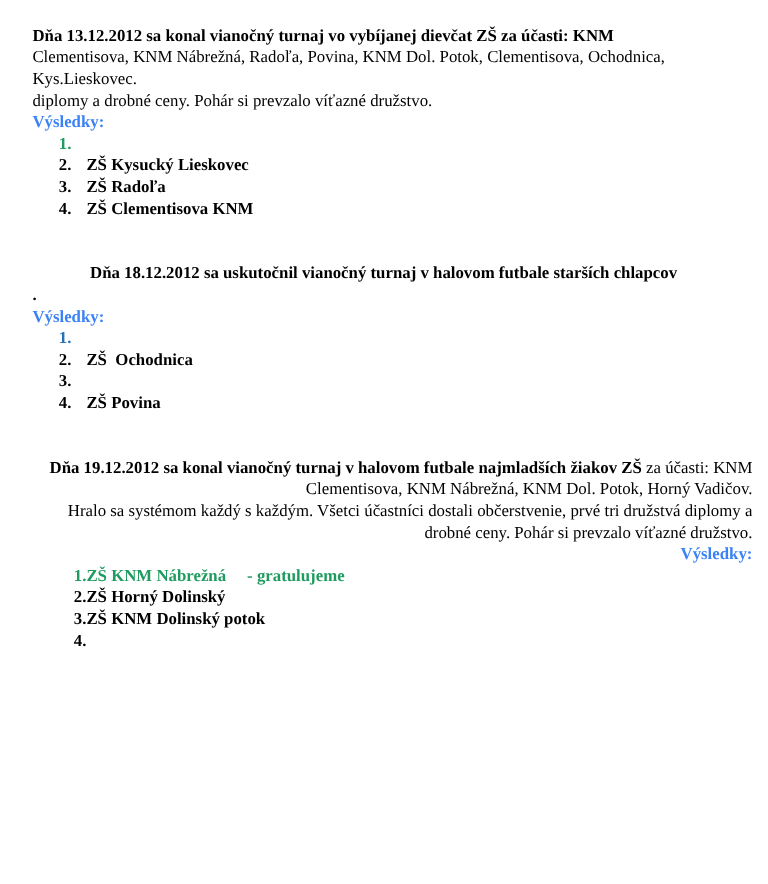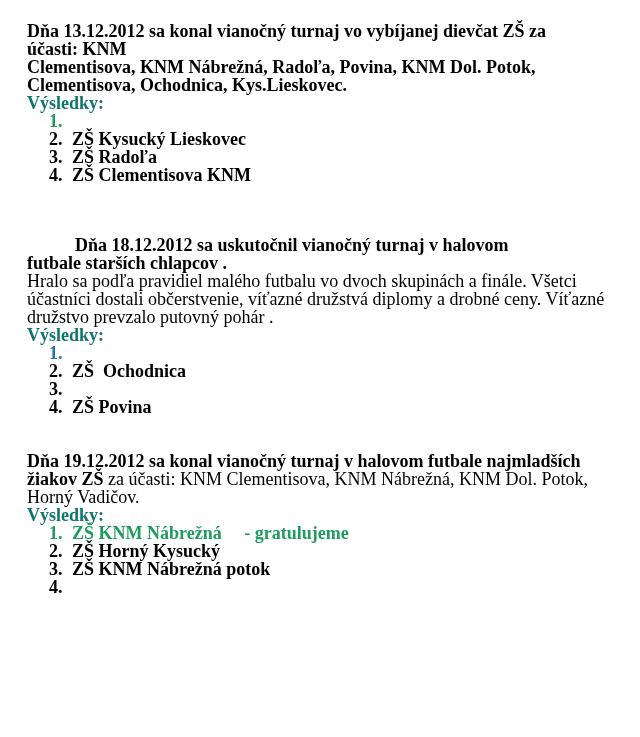--- a/index.html
+++ b/index.html
@@ -13,32 +13,32 @@
       overflow: hidden;
       position: relative;
       font-family: "Liberation Serif", serif;
       color: #000000;
     }
     .page {
       position: absolute;
       left: 27px;
       top: 22px;
       width: 600px;
-      font-size: 18px;
+      font-size: 14px;
       line-height: 18px;
     }
     .section { margin: 0; }
-    .section-2 { margin-top: 52px; }
-    .section-3 { margin-top: 36px; }
+    .section-2 { margin-top: 36px; }
+    .section-3 { margin-top: 36px; text-align: right; }
     .heading { font-weight: bold; margin: 0; }
     .heading-indent { text-indent: 48px; }
     .para { margin: 0; }
     .results-label {
       font-weight: bold;
-      color: #0f766e;
+      color: #3b82f6;
       margin: 0;
     }
     ol.results {
       list-style: none;
       margin: 0;
       padding: 0 0 0 22px;
       font-weight: bold;
     }
     ol.results li {
       margin: 0;
@@ -54,21 +54,22 @@
   </style>
 </head>
 <body>
 
 <div class="page">
 
   <div class="section section-1">
     <p class="heading" style="width:560px;">
       <span>Dňa 13.12.2012 sa konal vianočný turnaj vo vybíjanej dievčat ZŠ za účasti: KNM</span>
     </p>
-    <p class="para" style="width:600px;font-weight:bold;">Clementisova, KNM Nábrežná, Radoľa, Povina, KNM Dol. Potok, Clementisova, Ochodnica, Kys.Lieskovec.</p>
+    <p class="para" style="width:600px;">Clementisova, KNM Nábrežná, Radoľa, Povina, KNM Dol. Potok, Clementisova, Ochodnica, Kys.Lieskovec.</p>
+    <p class="para">diplomy a drobné ceny. Pohár si prevzalo víťazné družstvo.</p>
     <p class="results-label">Výsledky:</p>
     <ol class="results">
       <li class="winner">
         <span class="num">1.</span>
       </li>
       <li>
         <span class="num">2.</span>
         <span class="sp">ZŠ Kysucký Lieskovec</span>
       </li>
       <li>
@@ -77,21 +78,20 @@
       </li>
       <li>
         <span class="num">4.</span>
         <span class="sp">ZŠ Clementisova KNM</span>
       </li>
     </ol>
   </div>
 
   <div class="section section-2">
     <p class="heading heading-indent" style="width:540px;">Dňa 18.12.2012 sa uskutočnil vianočný turnaj v halovom futbale starších chlapcov .</p>
-    <p class="para" style="width:600px;">Hralo sa podľa pravidiel malého futbalu vo dvoch skupinách a finále. Všetci účastníci dostali občerstvenie, víťazné družstvá diplomy a drobné ceny. Víťazné družstvo prevzalo putovný pohár .</p>
     <p class="results-label">Výsledky:</p>
     <ol class="results">
       <li class="winner">
         <span class="num num-blue">1.</span>
       </li>
       <li>
         <span class="num">2.</span>
         <span class="sp">ZŠ  Ochodnica</span>
       </li>
       <li>
@@ -101,33 +101,34 @@
         <span class="num">4.</span>
         <span class="sp">ZŠ Povina</span>
       </li>
     </ol>
   </div>
 
   <div class="section section-3">
     <p class="para" style="width:600px;">
       <span style="font-weight:bold;">Dňa 19.12.2012 sa konal vianočný turnaj v halovom futbale  najmladších žiakov ZŠ</span><span> za účasti: KNM Clementisova, KNM Nábrežná, KNM Dol. Potok, Horný Vadičov.</span>
     </p>
+    <p class="para" style="width:600px;">Hralo sa systémom každý s každým. Všetci účastníci dostali občerstvenie, prvé tri družstvá diplomy a drobné ceny. Pohár si prevzalo víťazné družstvo.</p>
     <p class="results-label">Výsledky:</p>
     <ol class="results">
       <li class="winner">
         <span class="num">1.</span>
         <span class="sp">ZŠ KNM Nábrežná     - gratulujeme</span>
       </li>
       <li>
         <span class="num">2.</span>
-        <span class="sp">ZŠ Horný Kysucký</span>
+        <span class="sp">ZŠ Horný Dolinský</span>
       </li>
       <li>
         <span class="num">3.</span>
-        <span class="sp">ZŠ KNM Nábrežná potok</span>
+        <span class="sp">ZŠ KNM Dolinský potok</span>
       </li>
       <li>
         <span class="num">4.</span>
       </li>
     </ol>
   </div>
 
 </div>
 
 </body></html>

